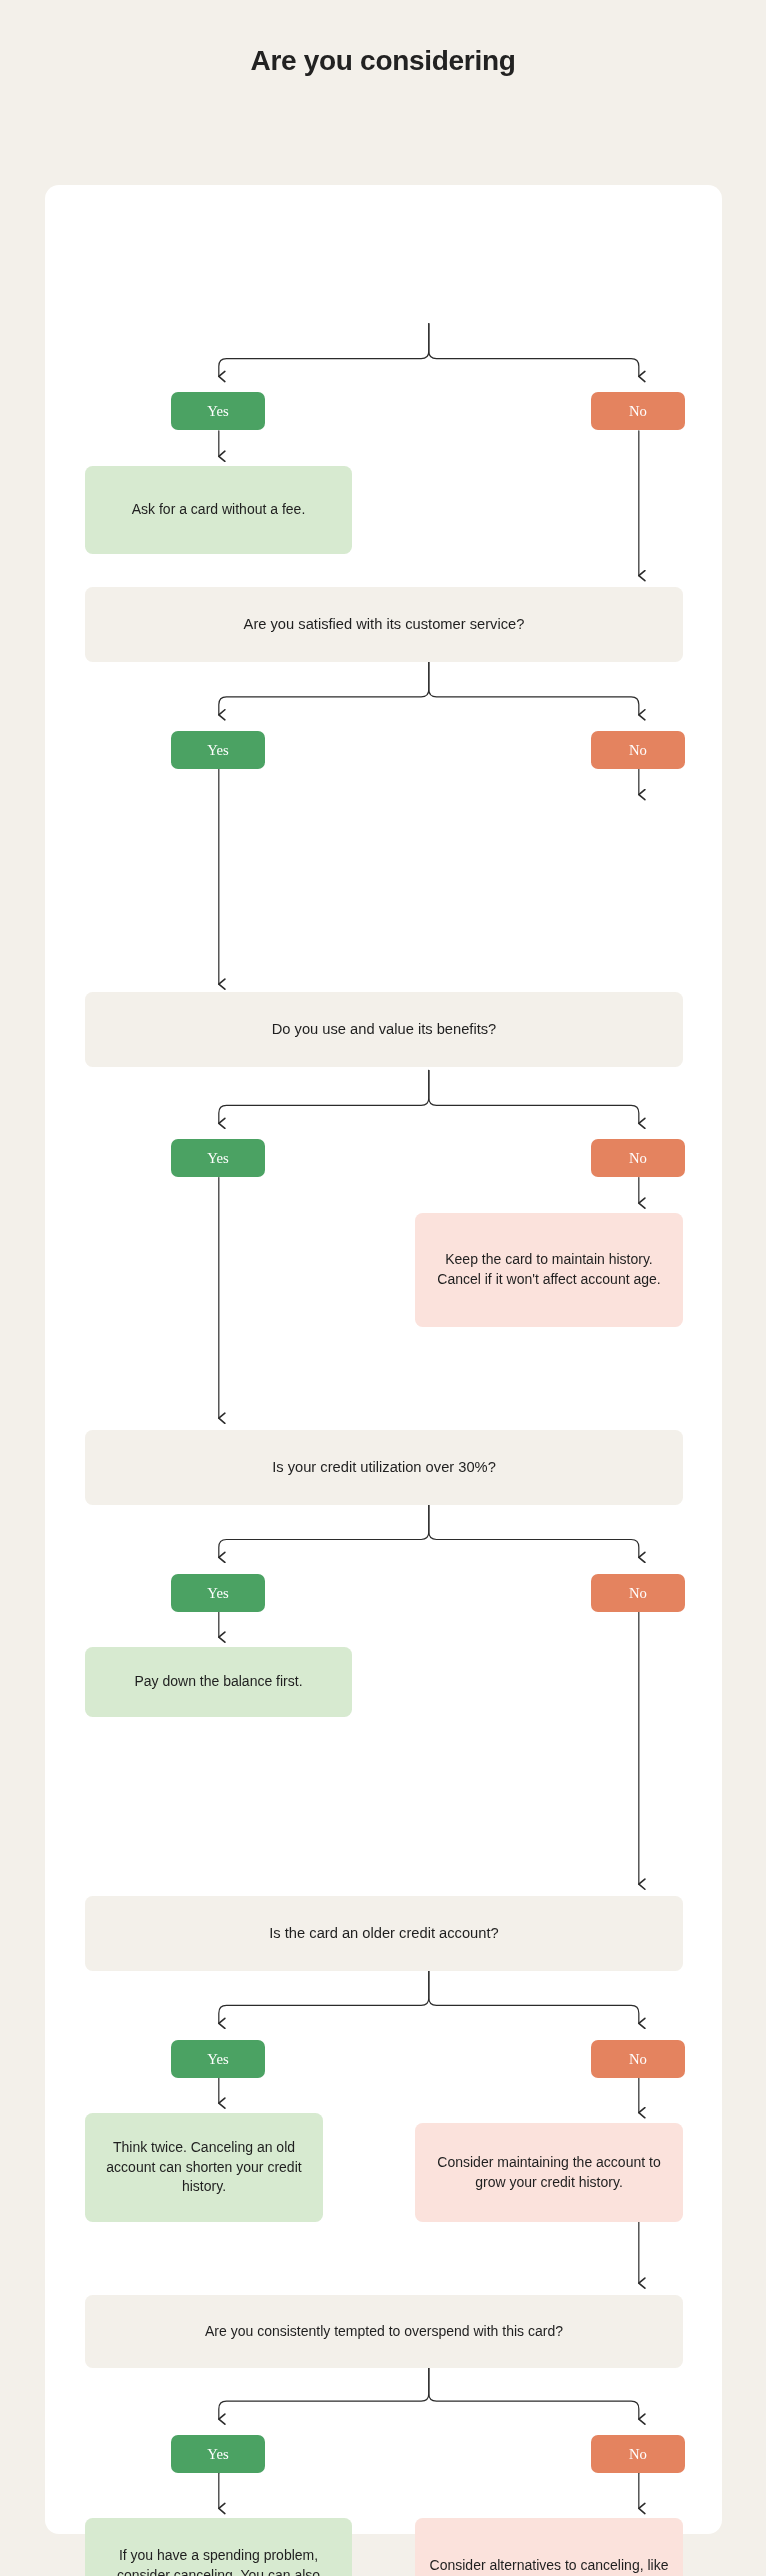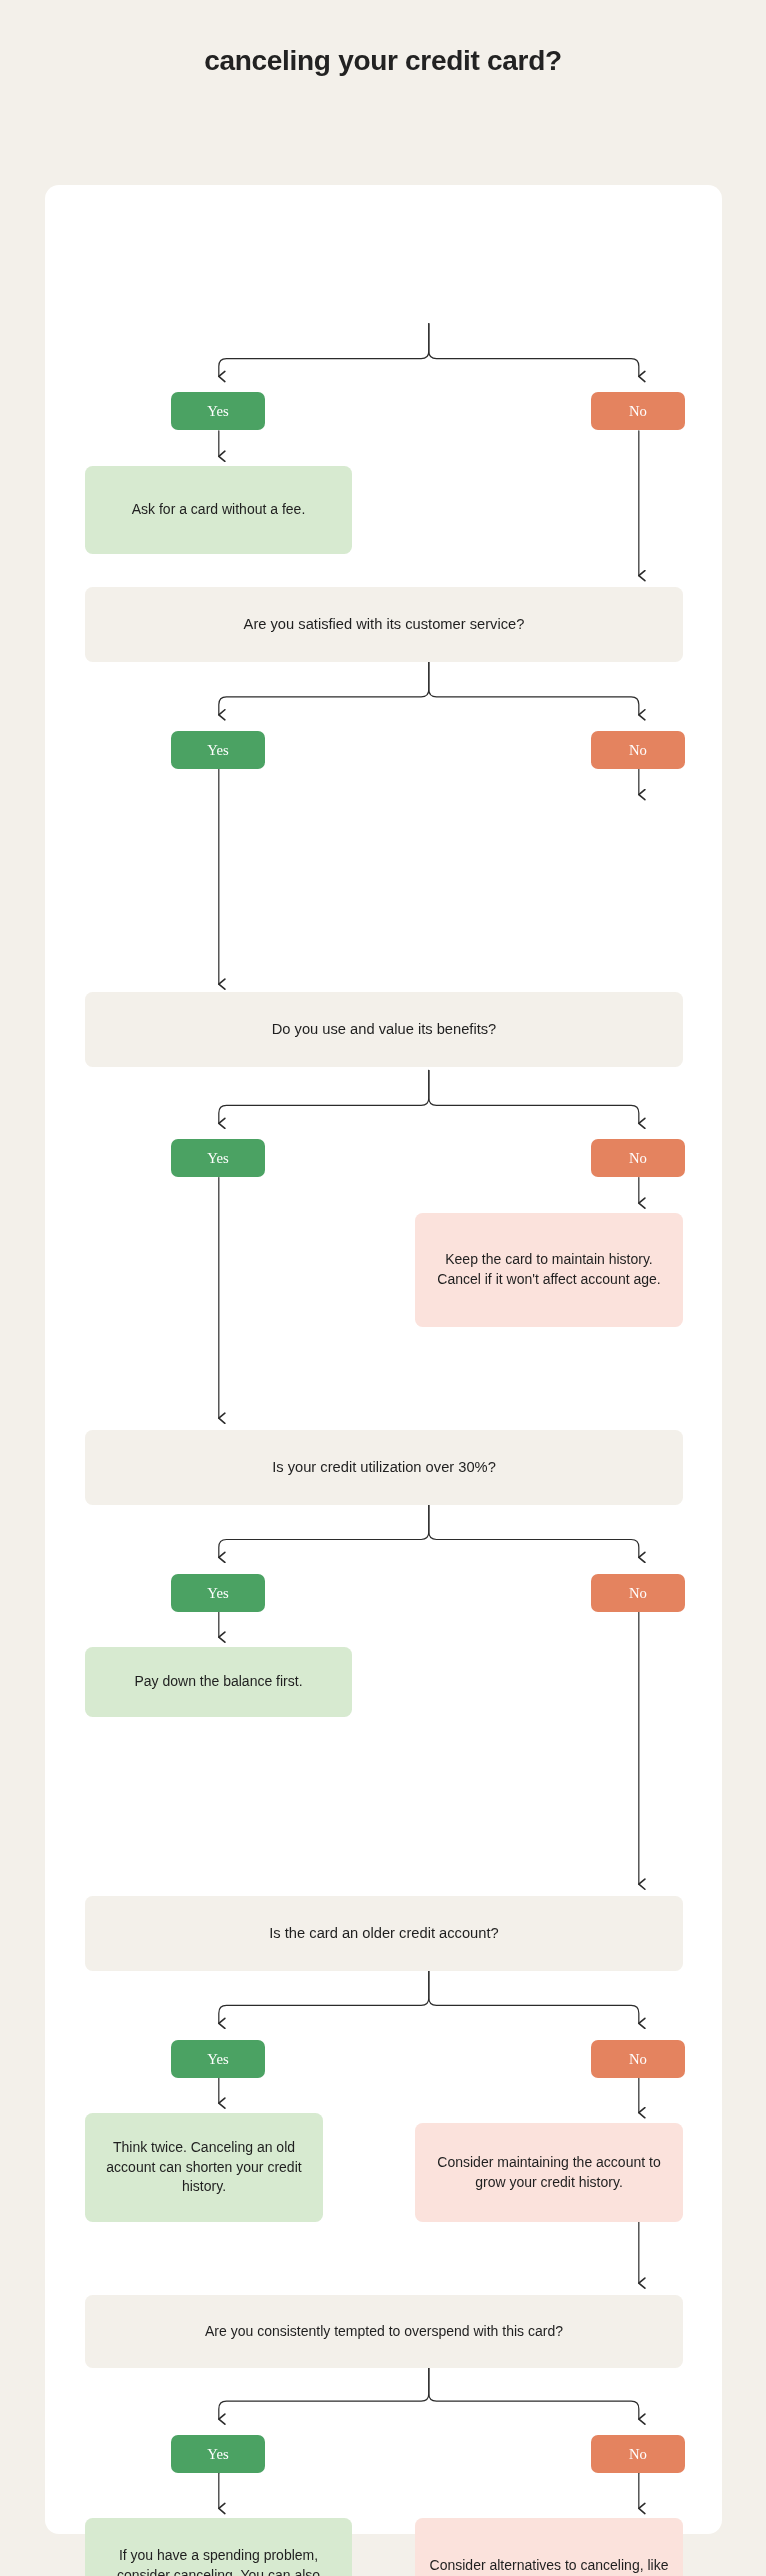--- a/index.html
+++ b/index.html
@@ -99,21 +99,21 @@
   }
   .abox.green { background: #d7ead0; }
   .abox.pink  { background: #fbe2dc; }
 </style>
 </head>
 <body>
 
 <div class="page">
 
   <div class="title">
-    <span class="line">canceling your credit card?</span>
+    <span class="line">Are you considering</span>
   </div>
 
   <div class="card"></div>
 
   <div class="flow">
     <svg class="svg-lines" viewBox="0 0 1060 3680" width="677" height="2349">
       <defs>
         <marker id="arrow" viewBox="0 0 12 12" refX="6" refY="10" markerWidth="10" markerHeight="10" orient="auto">
           <path d="M1,4 L6,10 L11,4" fill="none" stroke="#2b2b2b" stroke-width="1.6" stroke-linecap="round" stroke-linejoin="round"></path>
         </marker>

